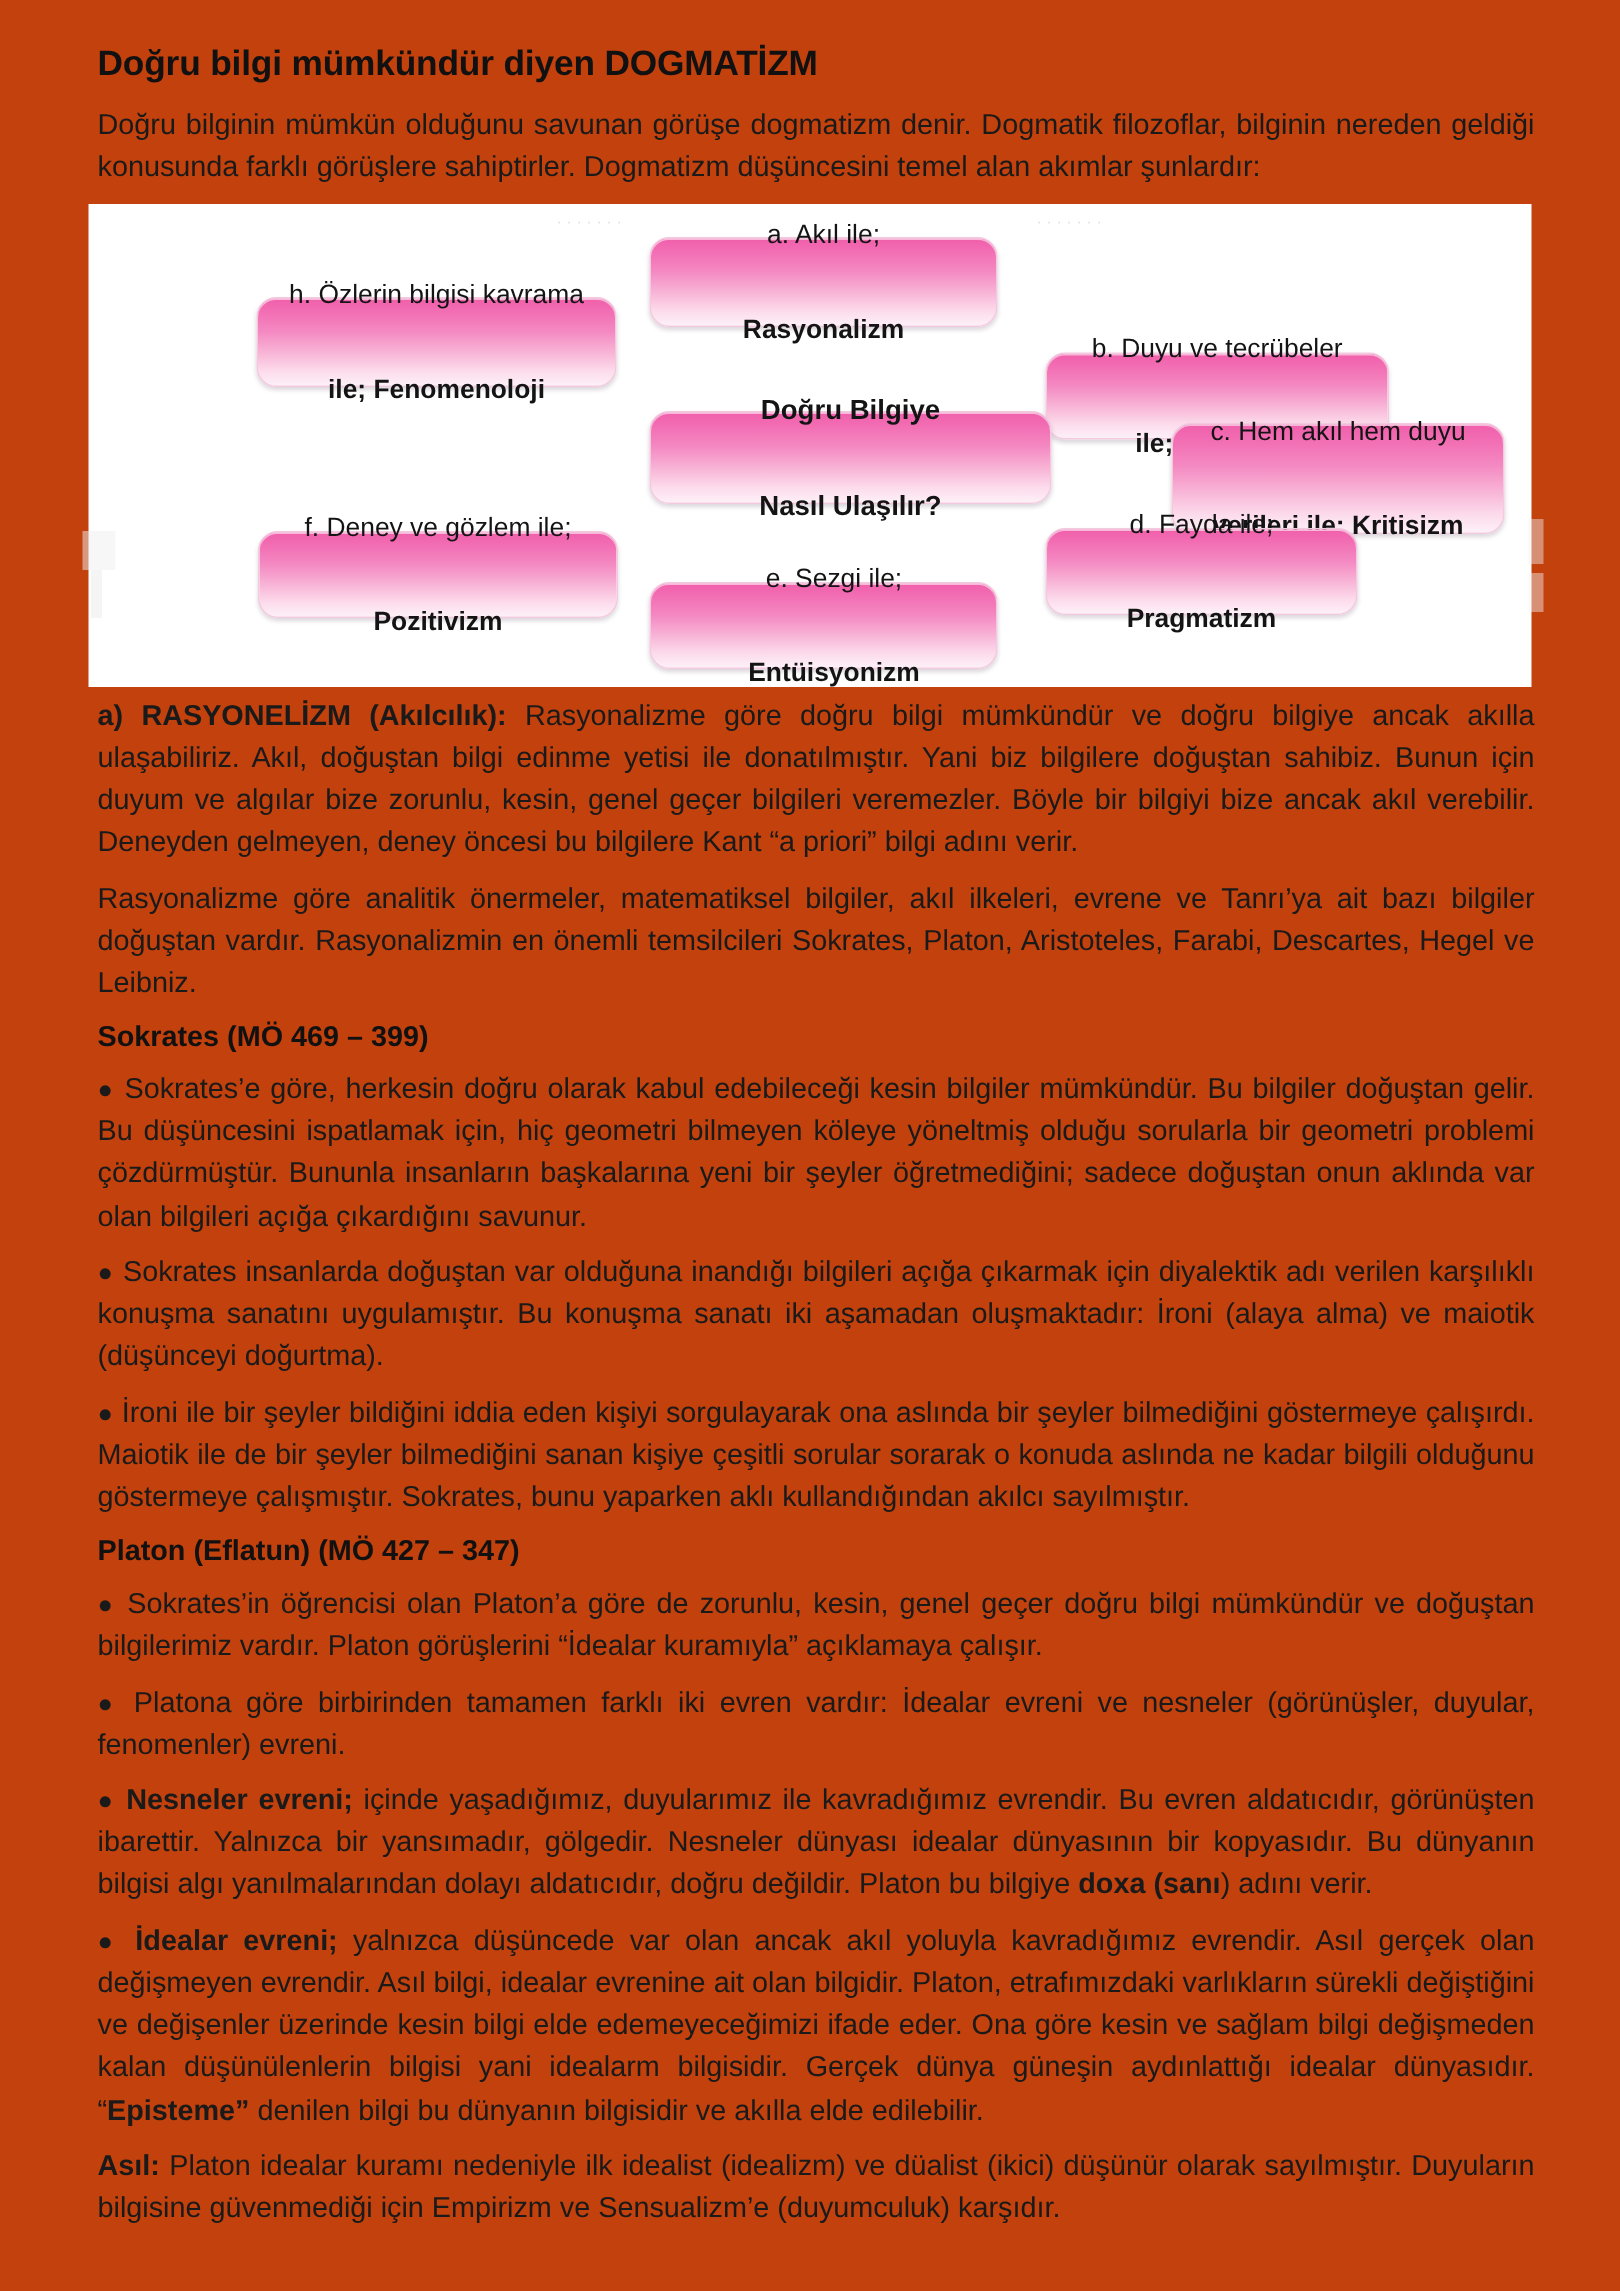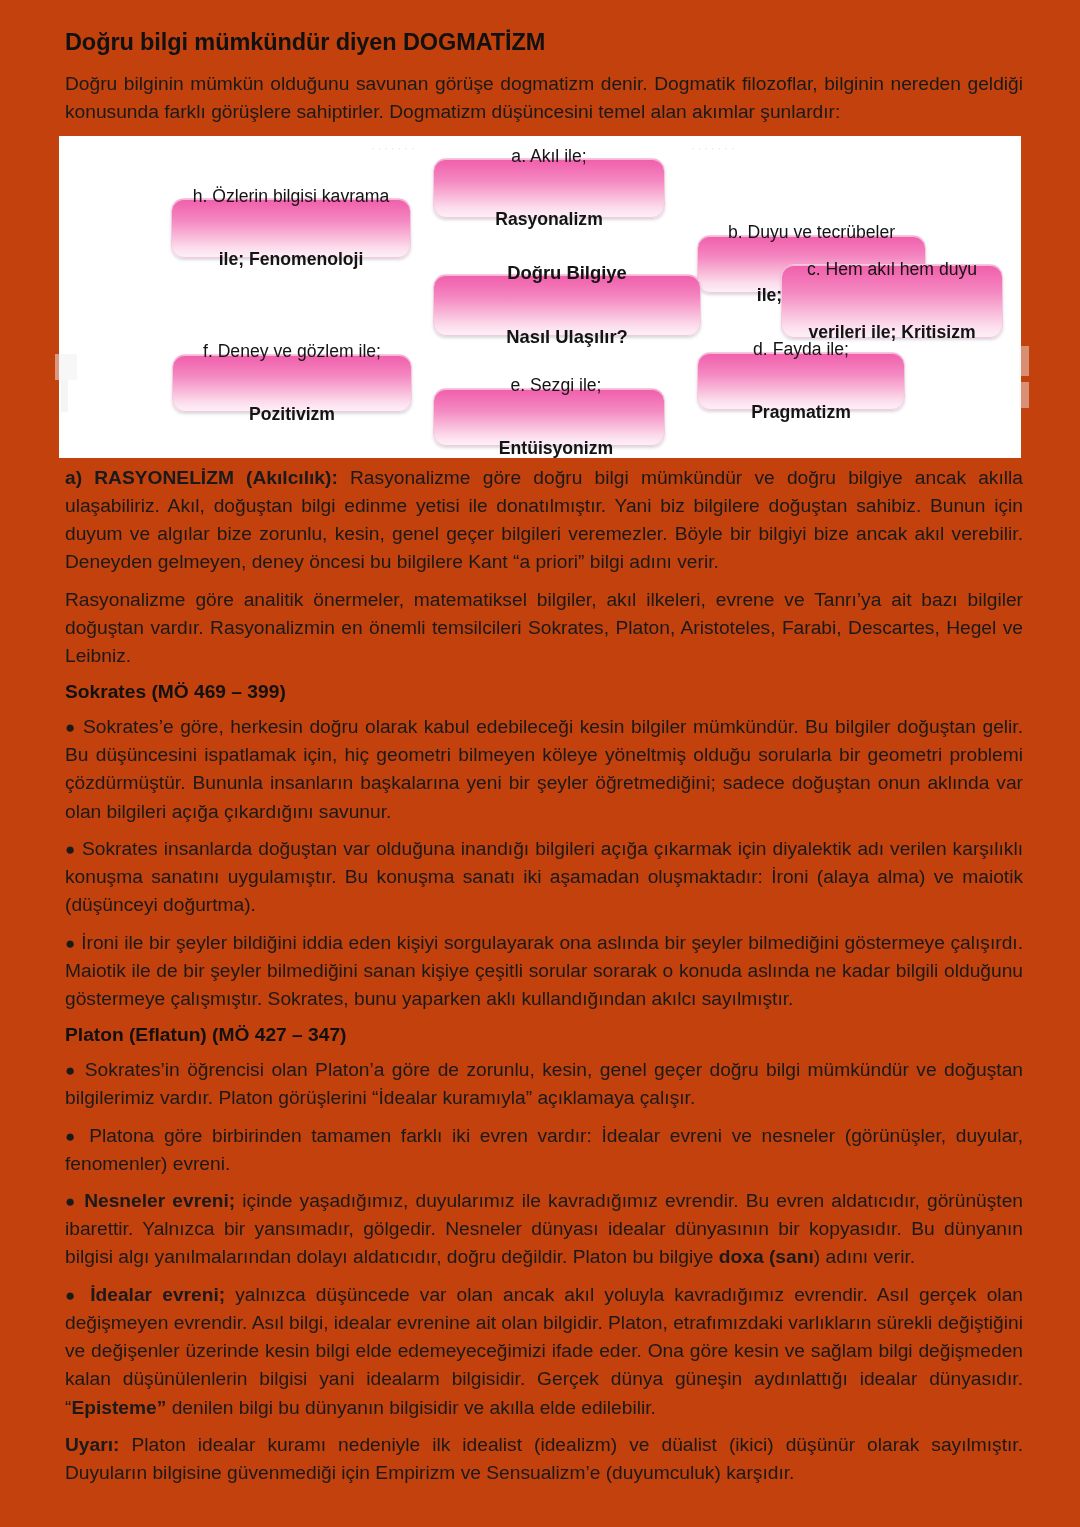--- a/index.html
+++ b/index.html
@@ -158,21 +158,21 @@
       <span class="l1">b. Duyu ve tecrübeler</span>
       <span class="l2">ile; Empirizm</span>
     </div>
 
 
     <div class="dbox center-node" style="left:374px; top:138px; width:268px; height:62px;">
       <span class="l1">Doğru Bilgiye</span>
       <span class="l2">Nasıl Ulaşılır?</span>
     </div>
 
-    <div class="dbox" style="left:722px; top:128px; width:222px; height:74px;">
+    <div class="dbox" style="left:722px; top:146px; width:222px; height:74px;">
       <span class="l1">c. Hem akıl hem duyu</span>
       <span class="l2">verileri ile; Kritisizm</span>
     </div>
 
     <div class="dbox" style="left:113px; top:218px; width:240px; height:58px;">
       <span class="l1">f. Deney ve gözlem ile;</span>
       <span class="l2">Pozitivizm</span>
     </div>
 
     <div class="dbox" style="left:638px; top:216px; width:208px; height:58px;">
@@ -201,15 +201,15 @@
   <div class="sub-head">Platon (Eflatun) (MÖ 427 – 347)</div>
 
   <p class="bullet-p"><span class="bullet-dot">●</span> <span>Sokrates’in öğrencisi olan Platon’a göre de zorunlu, kesin, genel geçer doğru bilgi mümkündür ve doğuştan bilgilerimiz vardır. Platon görüşlerini “İdealar kuramıyla” açıklamaya çalışır.</span></p>
 
   <p class="bullet-p"><span class="bullet-dot">●</span> <span>Platona göre birbirinden tamamen farklı iki evren vardır: İdealar evreni ve nesneler (görünüşler, duyular, fenomenler) evreni.</span></p>
 
   <p class="bullet-p"><span class="bullet-dot">●</span> <b>Nesneler evreni;</b><span> içinde yaşadığımız, duyularımız ile kavradığımız evrendir. Bu evren aldatıcıdır, görünüşten ibarettir. Yalnızca bir yansımadır, gölgedir. Nesneler dünyası idealar dünyasının bir kopyasıdır. Bu dünyanın bilgisi algı yanılmalarından dolayı aldatıcıdır, doğru değildir. Platon bu bilgiye </span><b>doxa (sanı</b><span>) adını verir.</span></p>
 
   <p class="bullet-p"><span class="bullet-dot">●</span> <b>İdealar evreni;</b><span> yalnızca düşüncede var olan ancak akıl yoluyla kavradığımız evrendir. Asıl gerçek olan değişmeyen evrendir. Asıl bilgi, idealar evrenine ait olan bilgidir. Platon, etrafımızdaki varlıkların sürekli değiştiğini ve değişenler üzerinde kesin bilgi elde edemeyeceğimizi ifade eder. Ona göre kesin ve sağlam bilgi değişmeden kalan düşünülenlerin bilgisi yani idealarm bilgisidir. Gerçek dünya güneşin aydınlattığı idealar dünyasıdır. “</span><b>Episteme”</b><span> denilen bilgi bu dünyanın bilgisidir ve akılla elde edilebilir.</span></p>
 
-  <p class="bullet-p"><b>Uyarı:</b><span> Platon idealar kuramı nedeniyle ilk idealist (idealizm) ve düalist (ikici) düşünür olarak sayılmıştır. Duyuların bilgisine güvenmediği için Empirizm ve Sensualizm’e (duyumculuk) karşıdır.</span></p>
+  <p class="bullet-p"><b>Asıl:</b><span> Platon idealar kuramı nedeniyle ilk idealist (idealizm) ve düalist (ikici) düşünür olarak sayılmıştır. Duyuların bilgisine güvenmediği için Empirizm ve Sensualizm’e (duyumculuk) karşıdır.</span></p>
 
 </div>
 
 </body></html>

